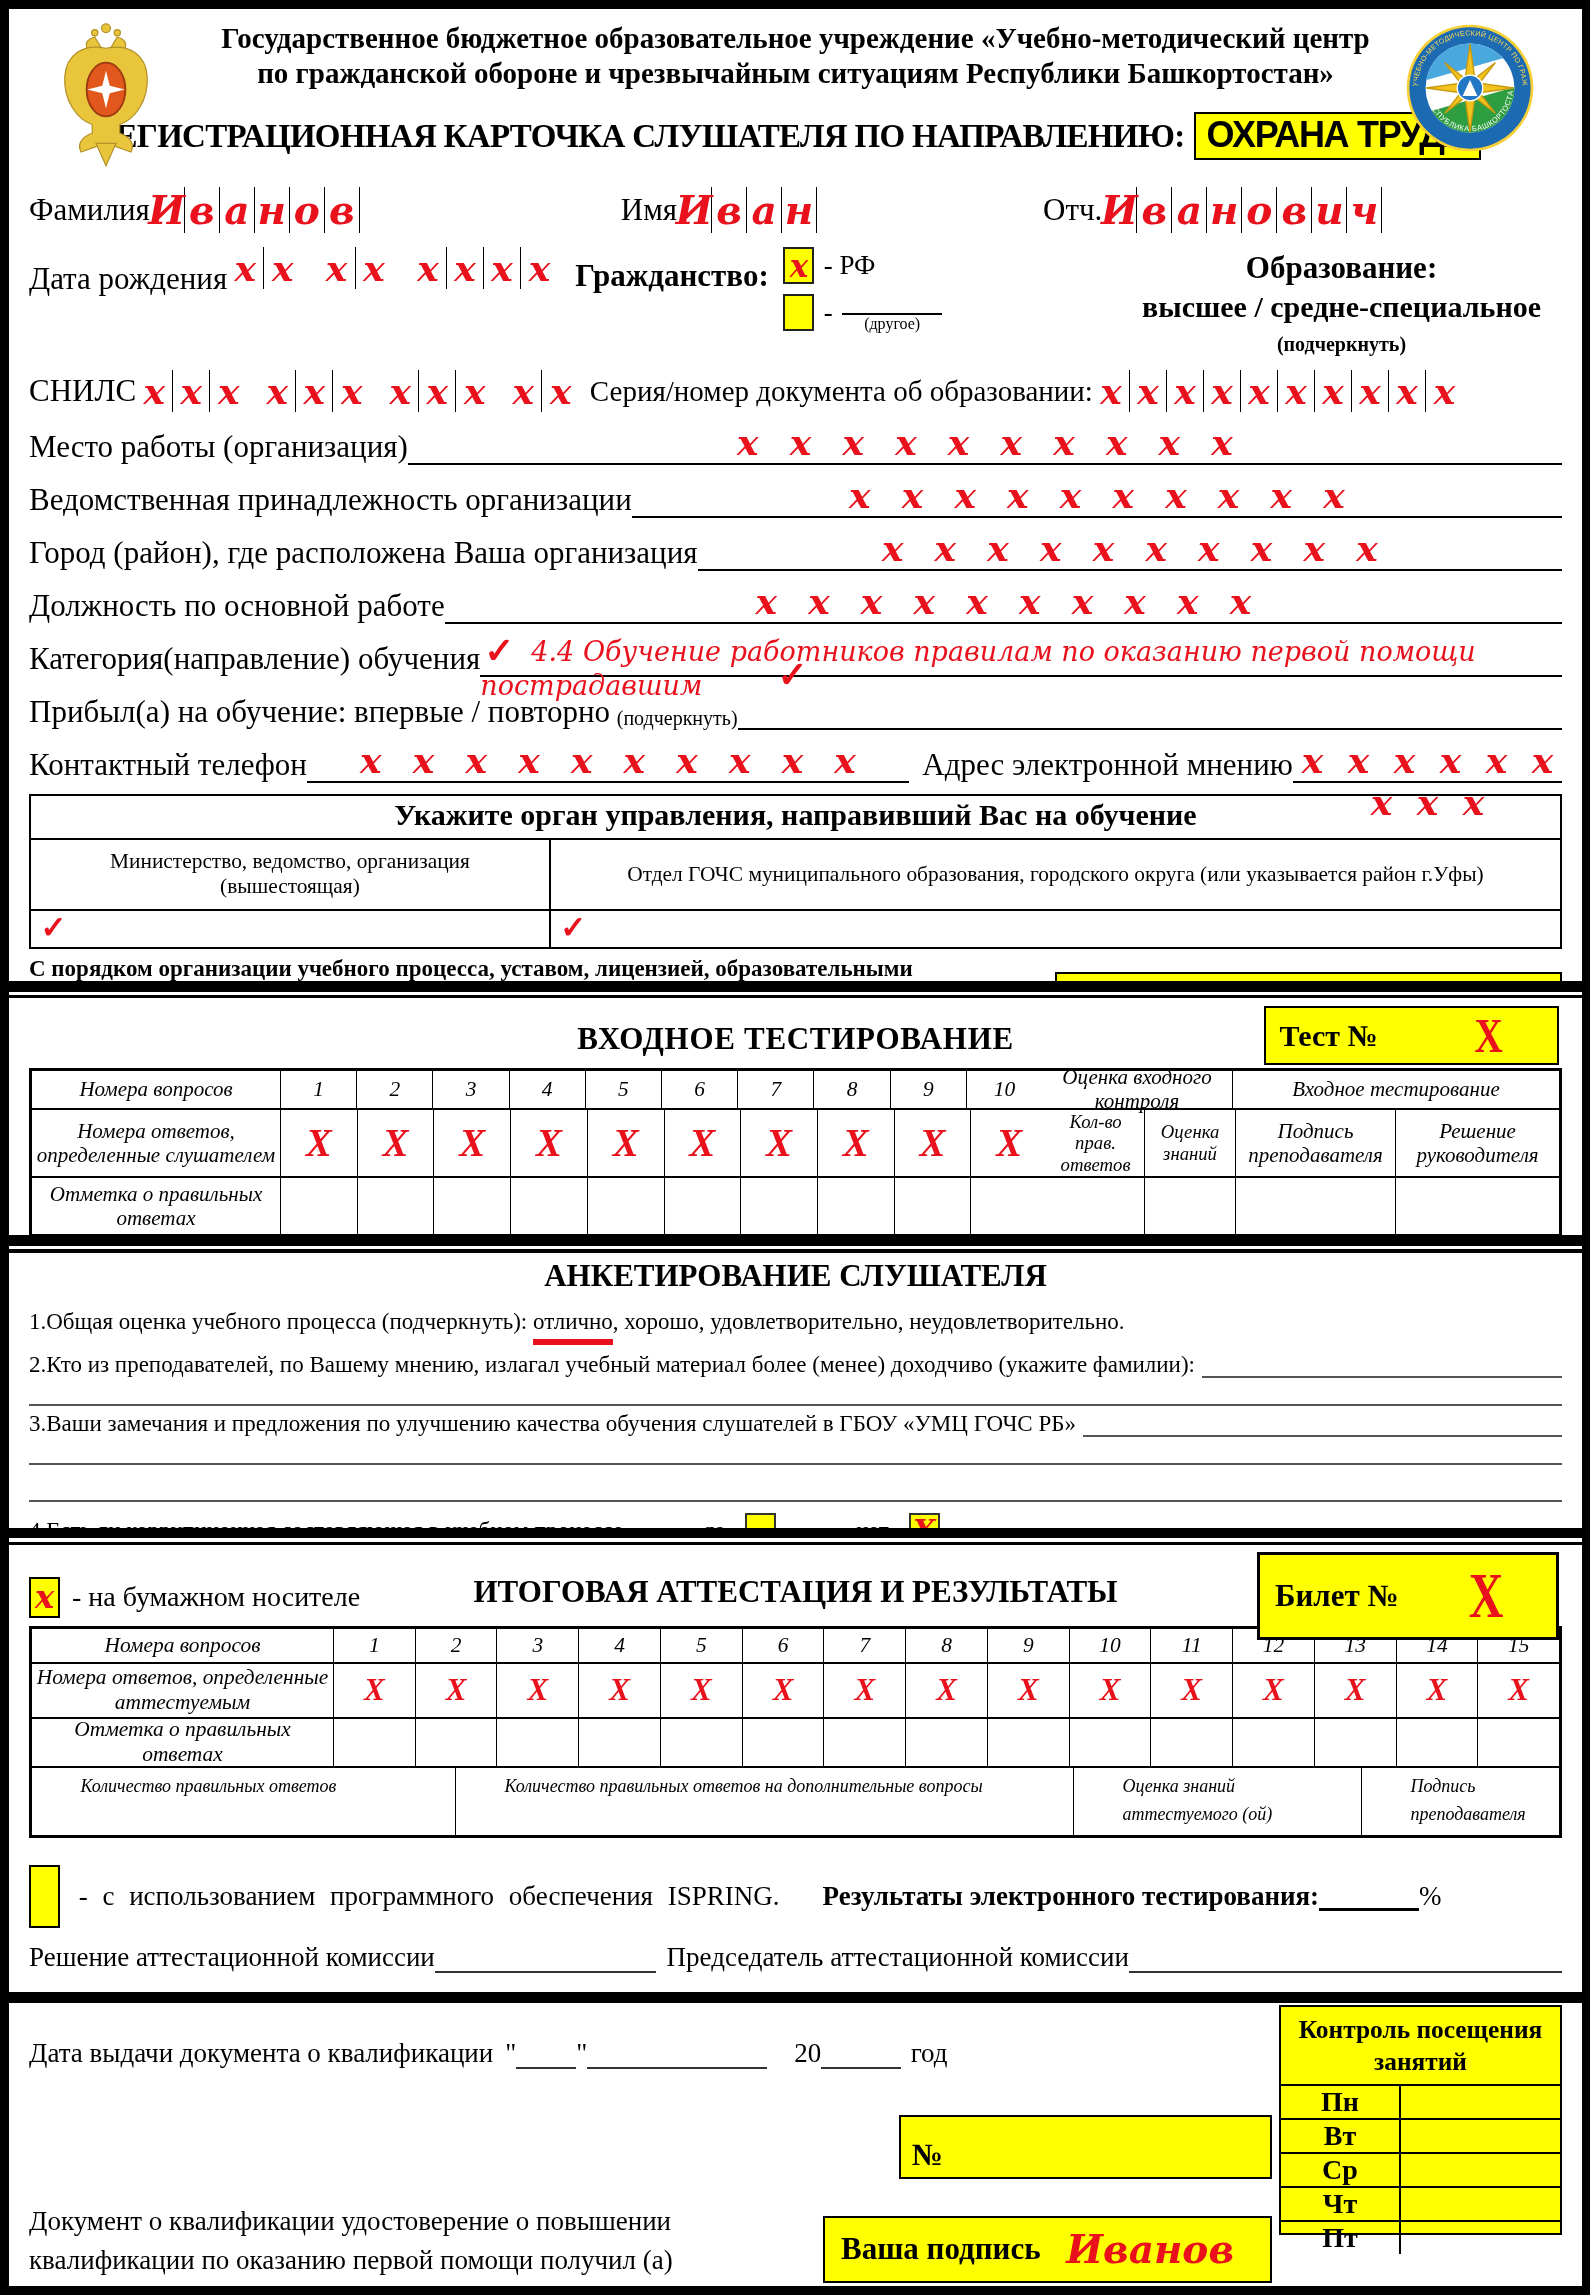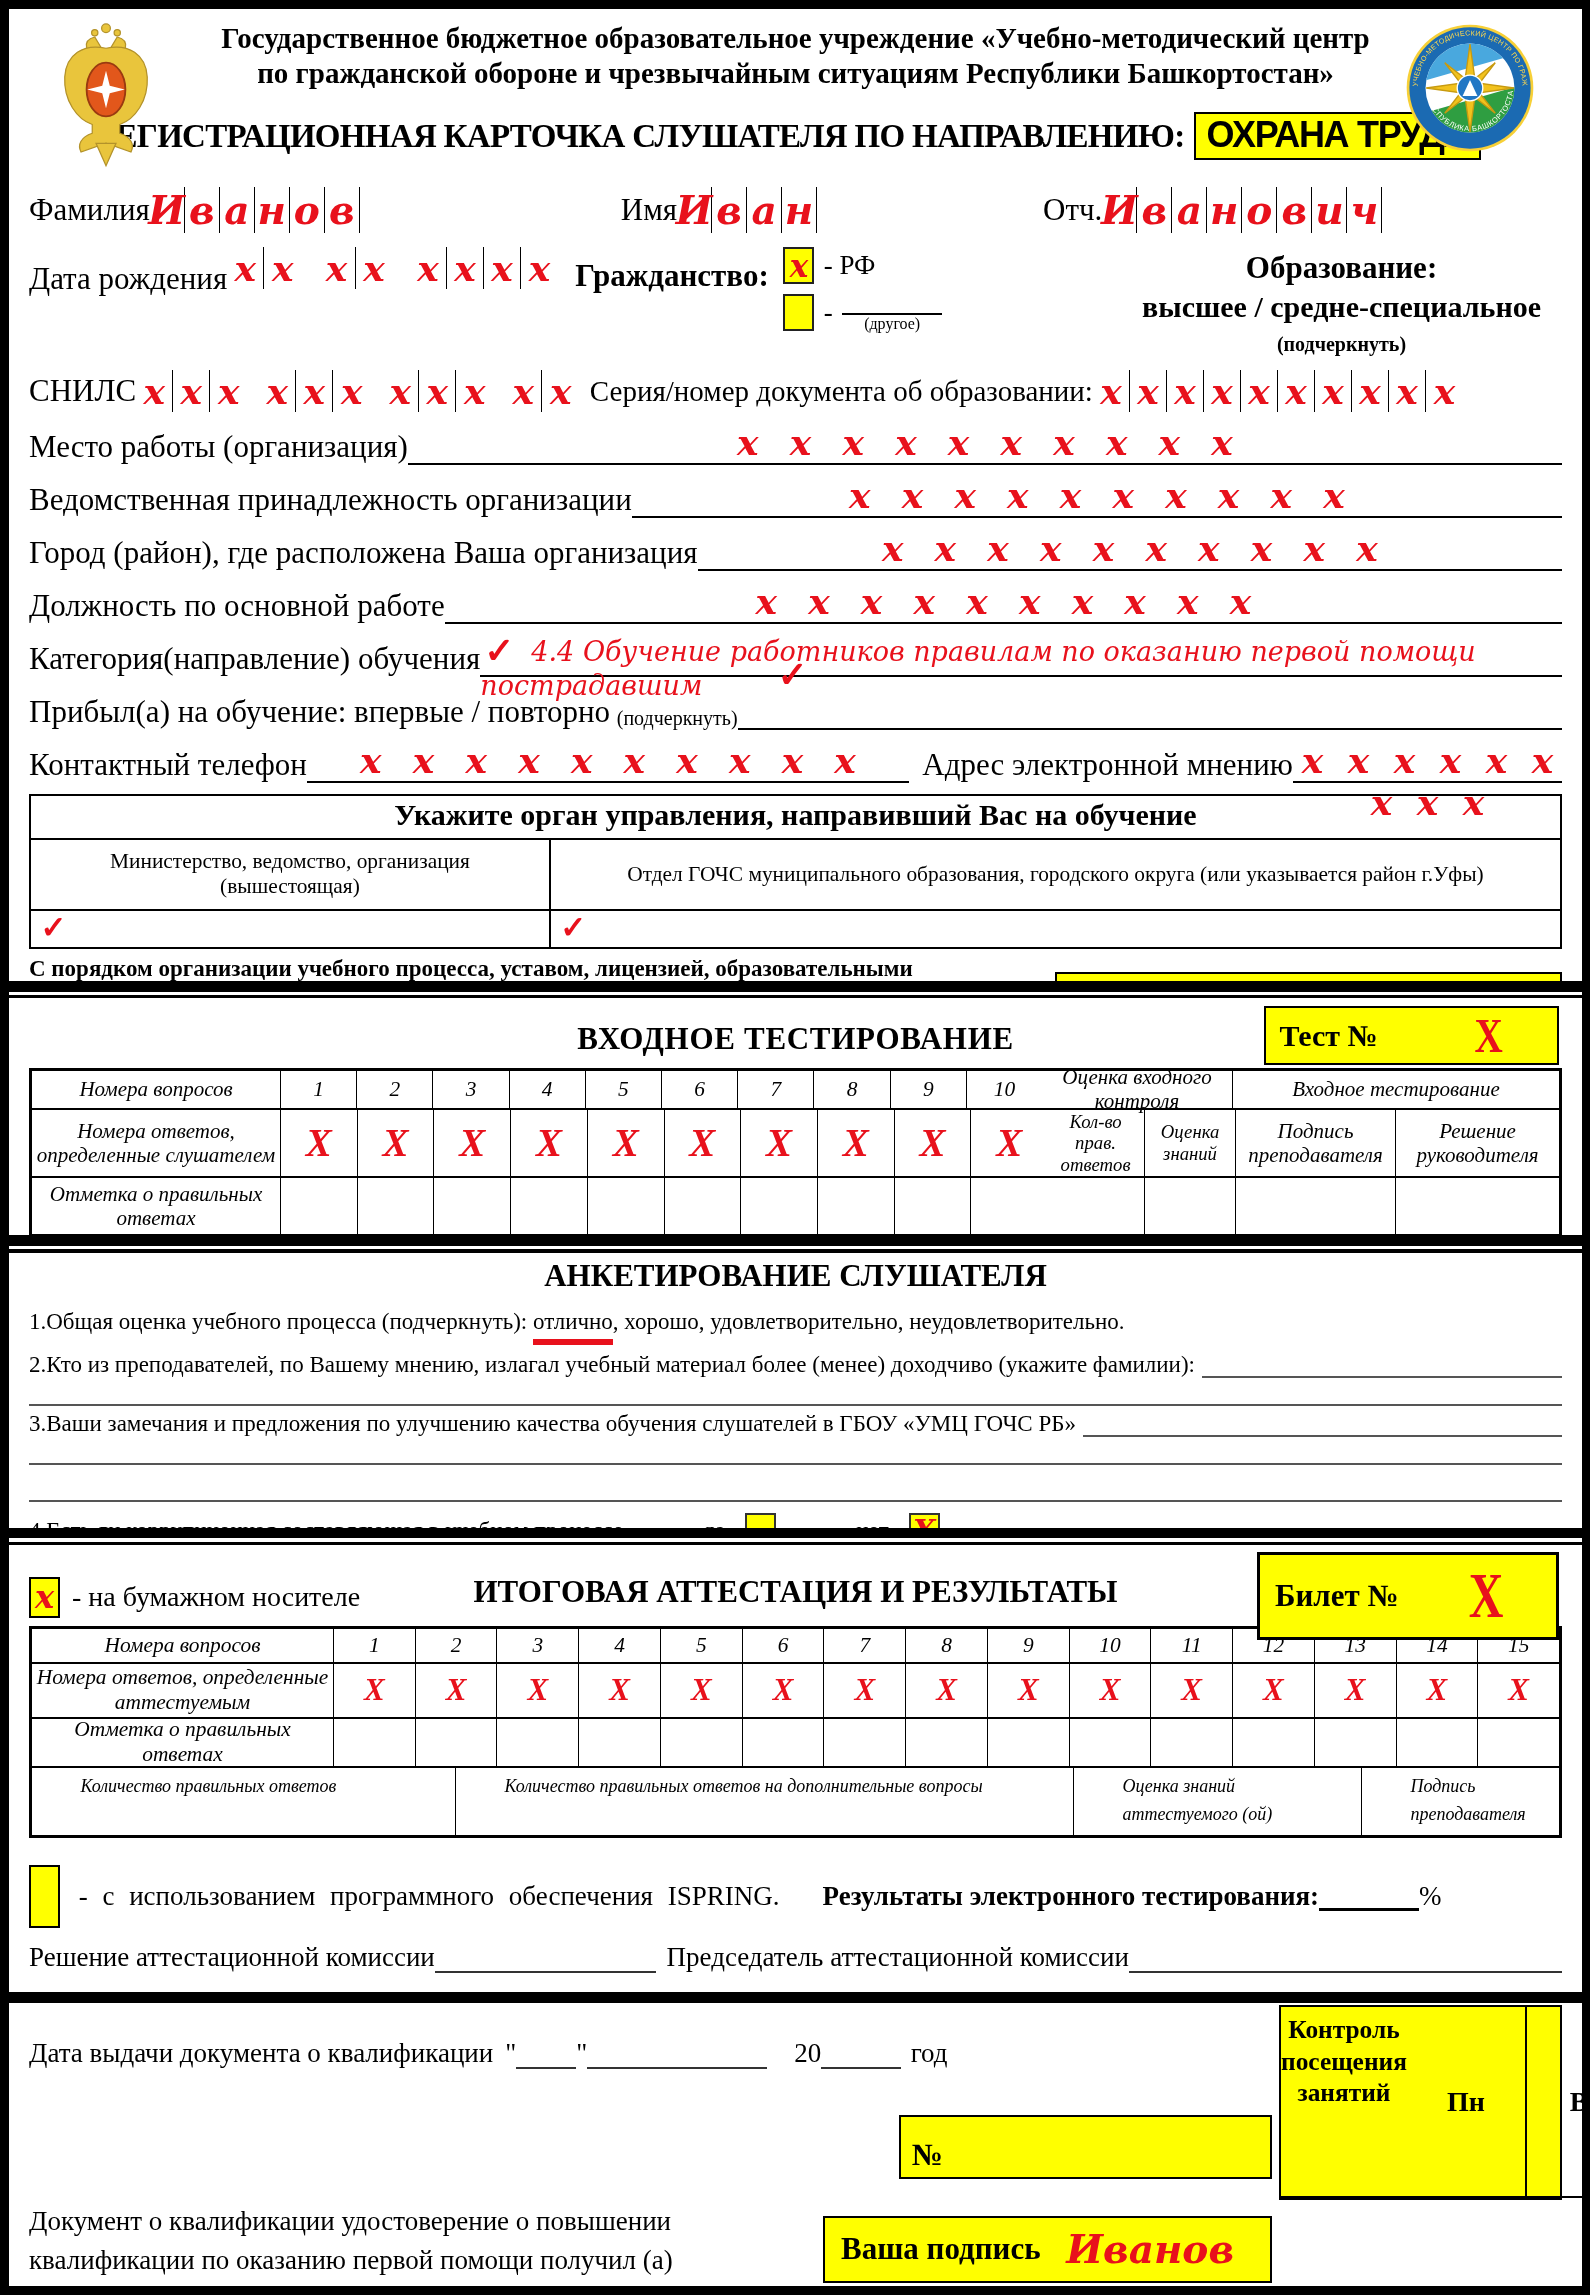--- a/index.html
+++ b/index.html
@@ -126,21 +126,21 @@
   
   .daterow{position:absolute;left:20px;top:35px;display:flex;align-items:flex-end;font-size:27px;}
   .dq{margin-left:12px;}
   .du1{width:60px;border-bottom:2px solid #333;height:27px;}
   .du2{width:180px;border-bottom:2px solid #333;height:27px;margin-right:27px;}
   .du3{width:80px;border-bottom:2px solid #333;height:27px;margin-right:9.4px;}
   .numbox{position:absolute;left:890px;top:112px;width:373px;height:64px;background:var(--yel);border:2.7px solid #000;display:flex;align-items:flex-end;padding:0 0 4px 10.7px;font-weight:bold;font-size:31px;}
   .sig2{position:absolute;left:814px;top:213px;width:449px;height:67px;background:var(--yel);border:2.7px solid #000;display:flex;align-items:center;padding:0 16px;}
   .sig2 .sig-v{margin-right:20px;font-size:39px;}
   .doctext{position:absolute;left:20px;top:199px;width:755px;font-size:27px;line-height:1.45;}
-  .atttab{position:absolute;right:20px;top:2.7px;width:283px;height:195px;background:var(--yel);border:2px solid #000;display:flex;}
+  .atttab{position:absolute;right:20px;top:2.7px;width:283px;height:230px;background:var(--yel);border:2px solid #000;display:flex;flex-direction:column;}
   .att-h{text-align:center;font-weight:bold;font-size:25.4px;line-height:1.25;padding:6.7px 0;border-bottom:2px solid #000;}
   .att-r{display:flex;flex:1;border-bottom:2px solid #000;}
   .att-r:last-child{border-bottom:none;}
   .att-d{width:120px;border-right:2px solid #000;display:flex;align-items:center;justify-content:center;font-weight:bold;font-size:28px;}
   .att-e{flex:1;}
 </style>
 </head>
 <body>
 
 <div class="page">

